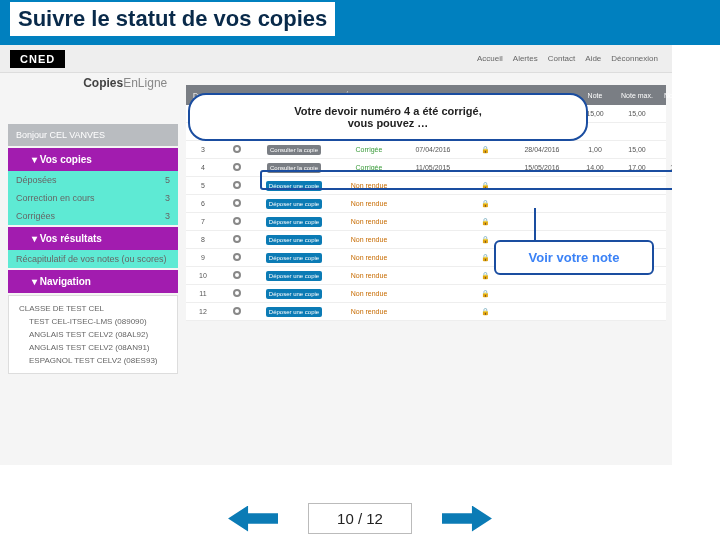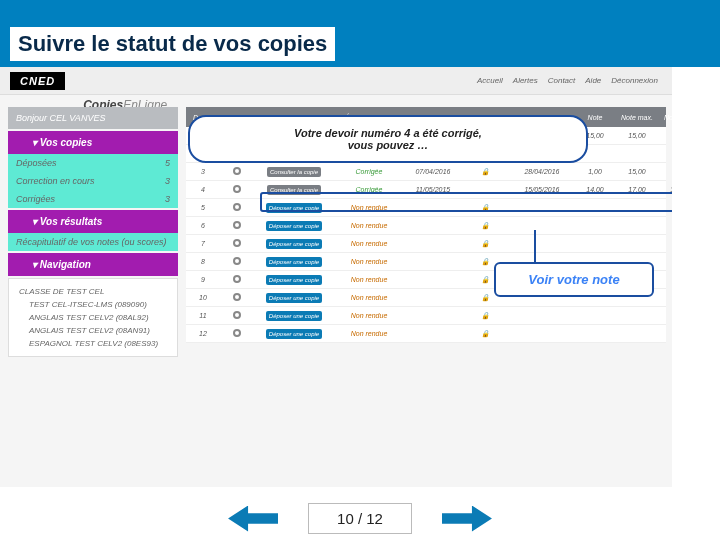--- a/index.html
+++ b/index.html
@@ -1,27 +1,27 @@
 <!DOCTYPE html>
 <html><head>
 <meta charset="utf-8">
 <style>
   * { box-sizing: border-box; margin: 0; padding: 0; }
   body { font-family: Arial, sans-serif; width: 720px; height: 540px; overflow: hidden; background: #fff; position: relative; }
-  .title-bar { background: #0080bf; color: #fff; height: 67px; display: flex; align-items: flex-end; padding: 0 10px; }
+  .title-bar { background: #0080bf; color: #fff; height: 45px; display: flex; align-items: flex-start; padding: 8px 10px; }
   .title-bar h1 { color: #092a4a; font-size: 22px; font-weight: bold; background: #fff; padding: 4px 8px; position: relative; top: -6px; }
-  .app { position: relative; width: 672px; height: 420px; overflow: hidden; background: #f5f5f5; font-size: 9px; color: #555; font-style: italic; }
+  .app { position: relative; width: 672px; height: 420px; overflow: hidden; background: #f5f5f5; font-size: 9px; color: #555; }
   .topbar { height: 28px; background: #eee; border-bottom: 1px solid #ddd; display: flex; align-items: center; padding: 0 10px; gap: 18px; }
   .logo-cned { background: #000; color: #fff; font-weight: bold; font-size: 11px; padding: 3px 10px; letter-spacing: 1px; }
   .logo-copies { color: #888; font-size: 12px; margin-top: 48px; }
   .logo-copies b { color: #444; }
   .topnav { margin-left: auto; display: flex; gap: 2px; font-size: 8px; color: #666; }
   .topnav span { padding: 2px 4px; }
   .sidebar { position: absolute; left: 8px; top: 40px; width: 170px; }
-  .greet { background: #b9bcc0; color: #fff; font-size: 9px; padding: 6px 8px; }
+  .greet { background: #b9bcc0; color: #fff; font-size: 9px; padding: 6px 8px; margin-top: 39px; }
   .side-sec { background: #a21caf; color: #fff; font-size: 10px; padding: 6px 24px; margin-top: 2px; font-weight: bold; }
   .side-rows { background: #5eead4; font-size: 9px; }
   .side-row { display: flex; justify-content: space-between; padding: 4px 8px; color: #666; }
   .tree { background: #fff; border: 1px solid #ddd; font-size: 8px; padding: 6px; margin-top: 2px; color: #666; }
   .tree .node { padding: 2px 0 2px 10px; }
   .main { position: absolute; left: 186px; top: 40px; right: 6px; }
   .thead { display: grid; grid-template-columns: 34px 34px 80px 70px 58px 48px 64px 42px 42px 42px 42px; background: #7a7e84; color: #fff; font-size: 7px; align-items: center; height: 20px; }
   .thead > div { padding: 2px 3px; text-align: center; }
   .row { display: grid; grid-template-columns: 34px 34px 80px 70px 58px 48px 64px 42px 42px 42px 42px; background: #fff; border-bottom: 1px solid #eee; height: 18px; align-items: center; font-size: 7px; }
   .row > div { padding: 2px 3px; text-align: center; overflow: hidden; white-space: nowrap; }

